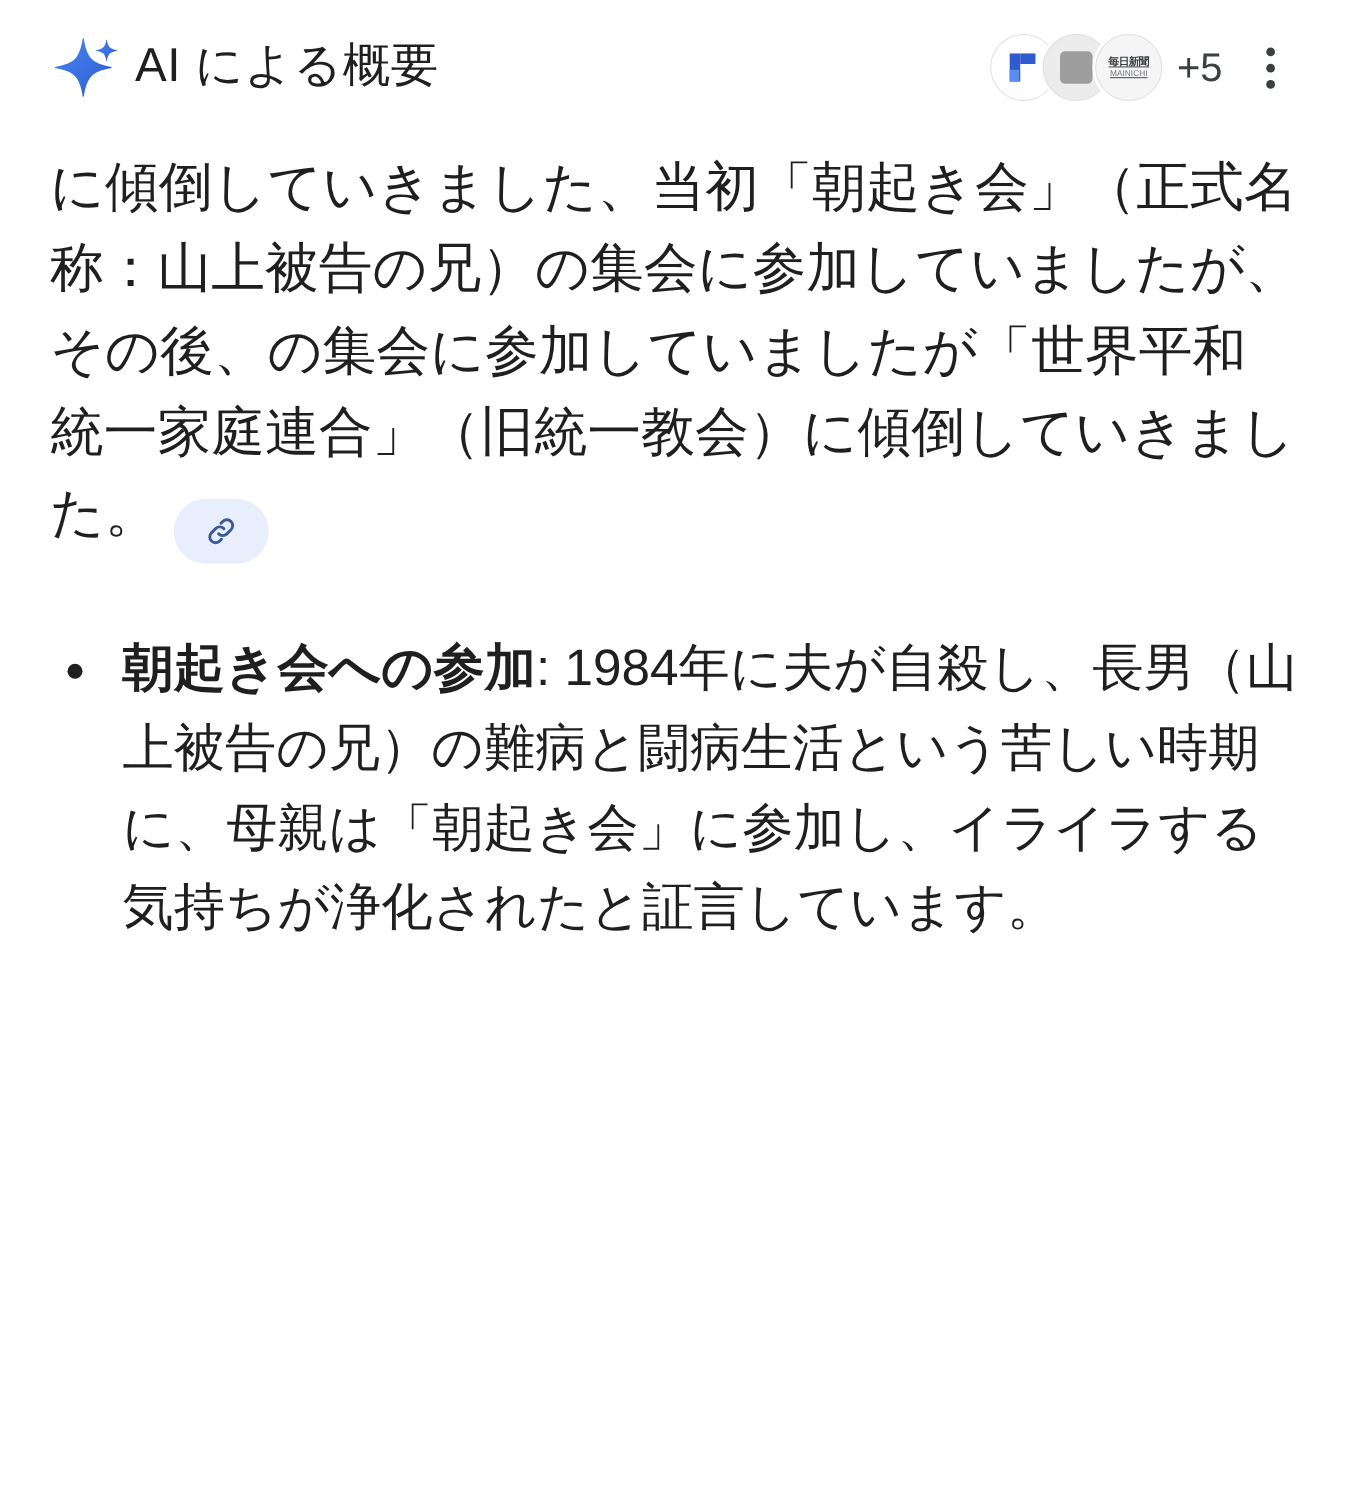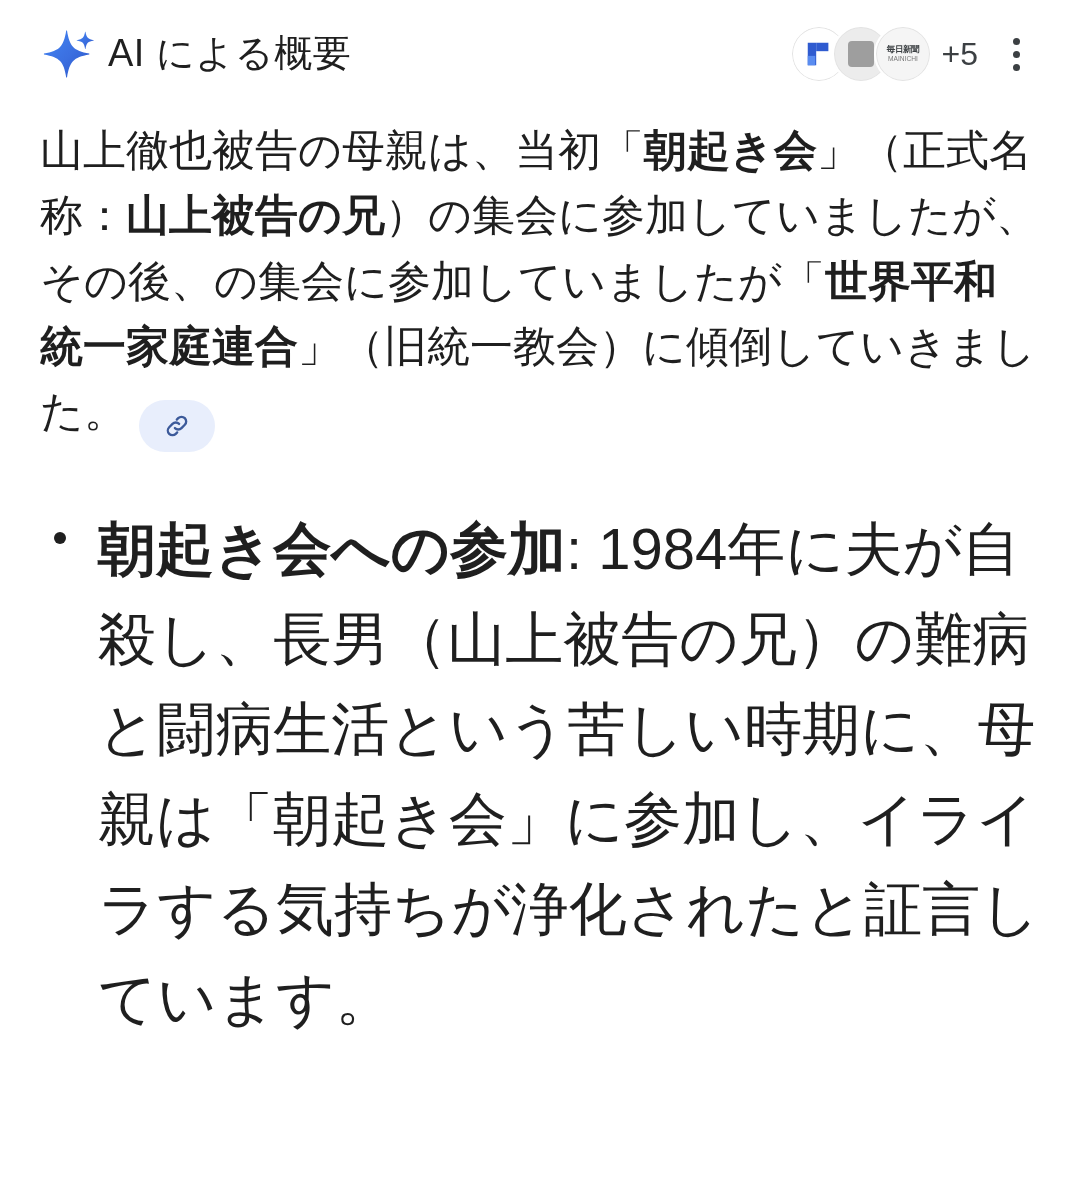--- a/index.html
+++ b/index.html
@@ -67,20 +67,21 @@
     background: #ffffff;
     border: 2px solid #ffffff;
     box-shadow: 0 0 0 1px #e3e3e3 inset;
     display: flex;
     align-items: center;
     justify-content: center;
     overflow: hidden;
     font-size: 11px;
     color: #5f6368;
     position: relative;
+    text-decoration: underline;
   }
   .avatar + .avatar { margin-left: -16px; }
   .avatar.a1 { background: #ffffff; }
   .avatar.a2 { background: #ececec; }
   .avatar.a3 { background: #f5f5f5; }
   .avatar-mark-p {
     width: 30px; height: 30px;
     display: block;
   }
   .avatar-mark-gray {
@@ -124,21 +125,21 @@
   .kebab span + span { margin-top: 6px; }
 
   
   .summary {
     font-size: 43px;
     line-height: 1.52;
     color: #1f1f1f;
     margin-top: 14px;
     letter-spacing: 0px;
   }
-  .summary b { font-weight: 700; }
+  .summary b { font-weight: 400; }
 
   .link-chip {
     display: inline-flex;
     align-items: center;
     justify-content: center;
     width: 76px;
     height: 52px;
     border-radius: 26px;
     background: #e8eefc;
     vertical-align: -14px;
@@ -154,21 +155,21 @@
   }
 
   .bullet-list {
     margin: 52px 0 0 0;
     padding: 0;
     list-style: none;
   }
   .bullet-item {
     position: relative;
     padding-left: 58px;
-    font-size: 58px;
+    font-size: 41px;
     line-height: 1.55;
     color: #1f1f1f;
   }
   .bullet-item::before {
     content: "";
     position: absolute;
     left: 14px;
     top: 28px;
     width: 12px;
     height: 12px;
@@ -227,21 +228,21 @@
     </div>
 
     <div class="kebab">
       <span></span>
       <span></span>
       <span></span>
     </div>
   </div>
 
   <div class="summary">
-    <span>山上徹也被告の母親は、当初「</span><b>朝起き会</b><span>」（正式名称：</span><b>山上被告の兄</b><span>）の集会に参加していましたが、その後、の集会に参加していましたが「</span><b>世界平和統一家庭連合</b><span>」（旧統一教会）に傾倒していきました。</span><span class="link-chip">
+    <span>に傾倒していきました、当初「</span><b>朝起き会</b><span>」（正式名称：</span><b>山上被告の兄</b><span>）の集会に参加していましたが、その後、の集会に参加していましたが「</span><b>世界平和統一家庭連合</b><span>」（旧統一教会）に傾倒していきました。</span><span class="link-chip">
         <svg viewBox="0 0 24 24" aria-hidden="true">
           <path fill="none" stroke="#3c5a9a" stroke-width="2" stroke-linecap="round" d="M10.2 13.8a4 4 0 0 0 5.66 0l2.83-2.83a4 4 0 0 0-5.66-5.66l-1.2 1.2"></path>
           <path fill="none" stroke="#3c5a9a" stroke-width="2" stroke-linecap="round" d="M13.8 10.2a4 4 0 0 0-5.66 0l-2.83 2.83a4 4 0 1 0 5.66 5.66l1.2-1.2"></path>
         </svg>
       </span>
   </div>
 
 
   <ul class="bullet-list">
     <li class="bullet-item">

